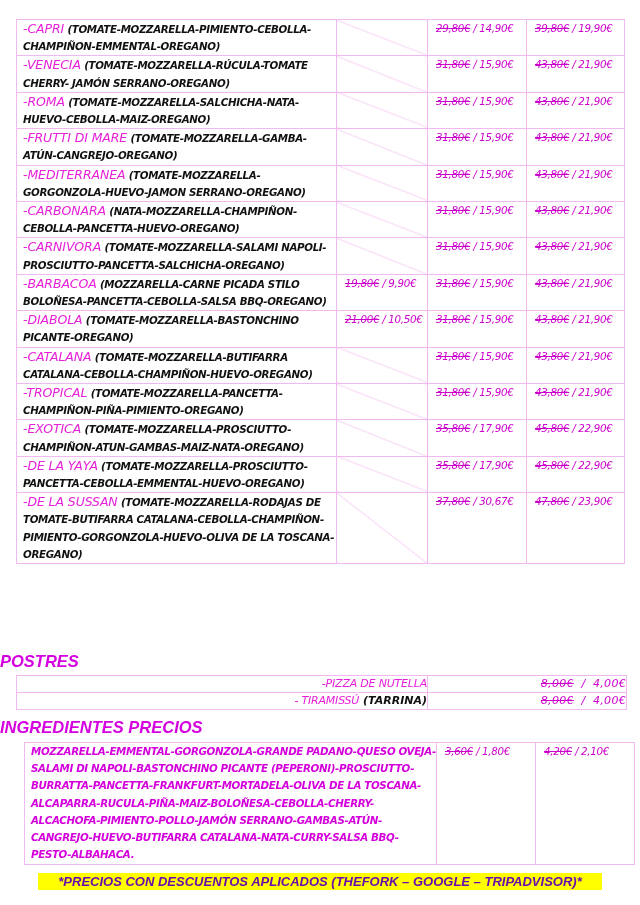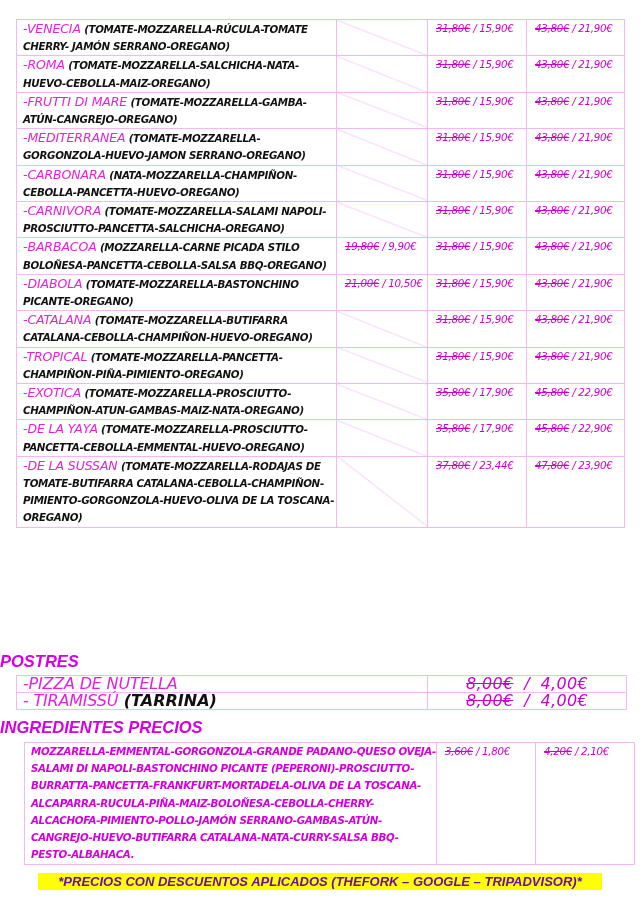--- a/index.html
+++ b/index.html
@@ -13,21 +13,21 @@
   .ing { color:#111; font-style:italic; font-weight:bold; letter-spacing:-0.35px; }
   .pr { color:#cc00cc; font-style:italic; font-size:10px; white-space:nowrap; padding-left:8px !important; letter-spacing:-0.3px; }
   .pr .old { text-decoration:line-through; }
   .diag { position:relative; padding:0 !important;
           background:linear-gradient(to top right, transparent calc(50% - 0.6px), #f2b8f0 50%, transparent calc(50% + 0.6px)); }
   .section-title { position:absolute; left:0; width:504px; text-align:left;
                    color:#d400e0; font-family:"Liberation Sans", sans-serif; font-weight:bold; font-style:italic; }
   #postres-title { top:652px; font-size:16.5px; }
   #extras-title { top:718px; font-size:16.5px; }
   #postres { left:16px; top:675px; width:610px; }
-  #postres td { font-size:16px; line-height:16px; height:16px; }
+  #postres td { font-size:11px; line-height:16px; height:16px;text-align:right; }
   .dname { color:#e61fd8; font-style:italic; letter-spacing:-0.2px; }
   .dnote { color:#111; font-style:italic; font-weight:bold; }
   .dprice { color:#cc00cc; font-style:italic; text-align:center; padding:0 !important; letter-spacing:0.3px; }
   .dprice .old { text-decoration:line-through; }
   #extras { left:24px; top:742px; width:610px; }
   #extras td { font-size:10.3px; line-height:17.2px; height:121px; }
   .extra-text { color:#d400dc; font-style:italic; font-weight:bold; letter-spacing:-0.35px; padding-left:6px !important; }
   #footer { position:absolute; top:871px; left:0; width:640px; text-align:center; }
   #footer span { background:#ffff00; color:#6a0dad; font-family:"Liberation Sans", sans-serif;
                  font-weight:bold; font-style:italic; font-size:13px; padding:1px 20px; }
@@ -36,20 +36,26 @@
 <body>
 
 <table class="menu-table" id="pizzas">
   <colgroup>
       <col style="width:320px">
       <col style="width:91px">
       <col style="width:99px">
       <col style="width:98px">
     </colgroup>
   <tbody id="pizza-body">
+      <tr>
+        <td><span class="name">-CAPRI</span> <span class="ing">(TOMATE-MOZZARELLA-PIMIENTO-CEBOLLA-CHAMPIÑON-EMMENTAL-OREGANO)</span></td>
+        <td class="diag"></td>
+        <td class="pr"><span class="old">29,80€</span><span> / 14,90€</span></td>
+        <td class="pr"><span class="old">39,80€</span><span> / 19,90€</span></td>
+      </tr>
       <tr>
         <td><span class="name">-VENECIA</span> <span class="ing">(TOMATE-MOZZARELLA-RÚCULA-TOMATE CHERRY- JAMÓN SERRANO-OREGANO)</span></td>
         <td class="diag"></td>
         <td class="pr"><span class="old">31,80€</span><span> / 15,90€</span></td>
         <td class="pr"><span class="old">43,80€</span><span> / 21,90€</span></td>
       </tr>
       <tr>
         <td><span class="name">-ROMA</span> <span class="ing">(TOMATE-MOZZARELLA-SALCHICHA-NATA-HUEVO-CEBOLLA-MAIZ-OREGANO)</span></td>
         <td class="diag"></td>
         <td class="pr"><span class="old">31,80€</span><span> / 15,90€</span></td>
@@ -111,21 +117,21 @@
       </tr>
       <tr>
         <td><span class="name">-DE LA YAYA</span> <span class="ing">(TOMATE-MOZZARELLA-PROSCIUTTO-PANCETTA-CEBOLLA-EMMENTAL-HUEVO-OREGANO)</span></td>
         <td class="diag"></td>
         <td class="pr"><span class="old">35,80€</span><span> / 17,90€</span></td>
         <td class="pr"><span class="old">45,80€</span><span> / 22,90€</span></td>
       </tr>
       <tr>
         <td><span class="name">-DE LA SUSSAN</span> <span class="ing">(TOMATE-MOZZARELLA-RODAJAS DE TOMATE-BUTIFARRA CATALANA-CEBOLLA-CHAMPIÑON-PIMIENTO-GORGONZOLA-HUEVO-OLIVA DE LA TOSCANA-OREGANO)</span></td>
         <td class="diag"></td>
-        <td class="pr"><span class="old">37,80€</span><span> / 23,44€</span></td>
+        <td class="pr"><span class="old">37,80€</span><span> / 30,67€</span></td>
         <td class="pr"><span class="old">47,80€</span><span> / 23,90€</span></td>
       </tr>
     </tbody>
 </table>
 
 <div class="section-title" id="postres-title">POSTRES</div>
 <table class="menu-table" id="postres">
   <colgroup>
       <col style="width:411px">
       <col style="width:199px">

